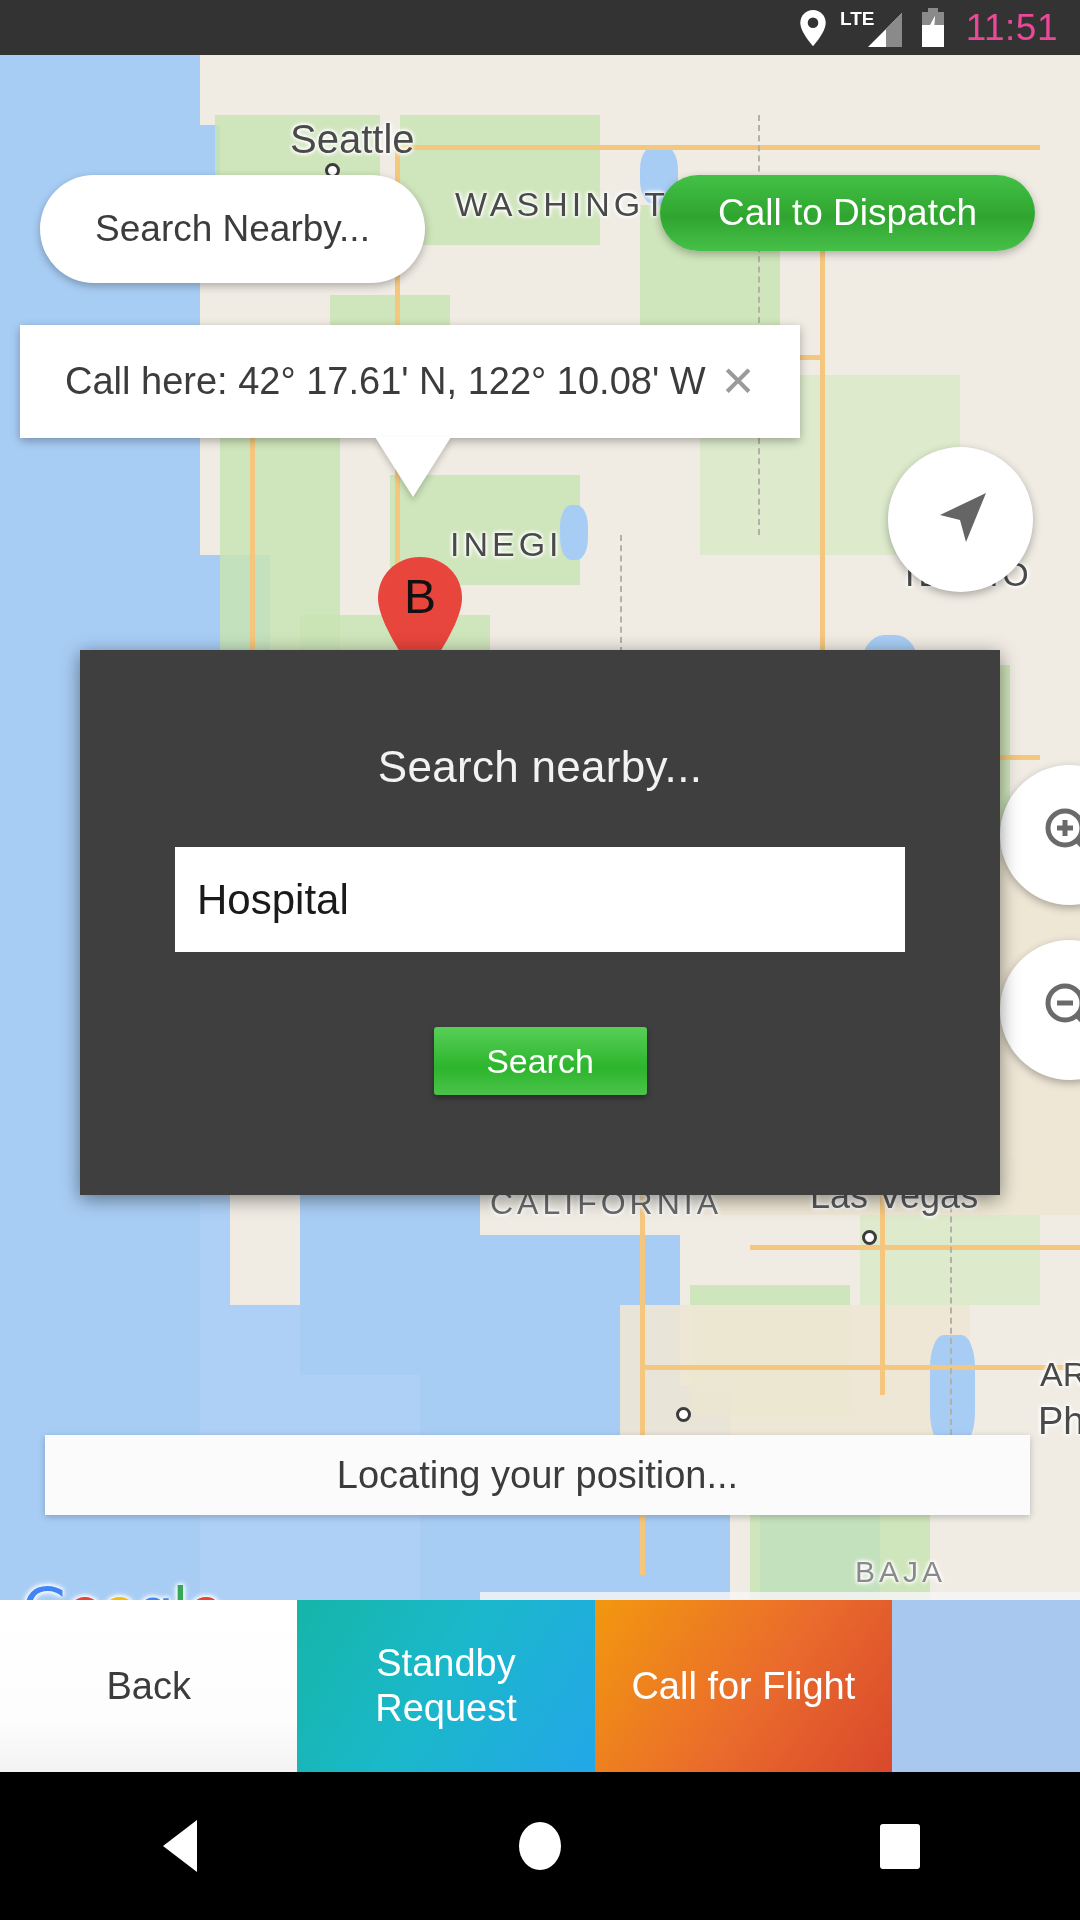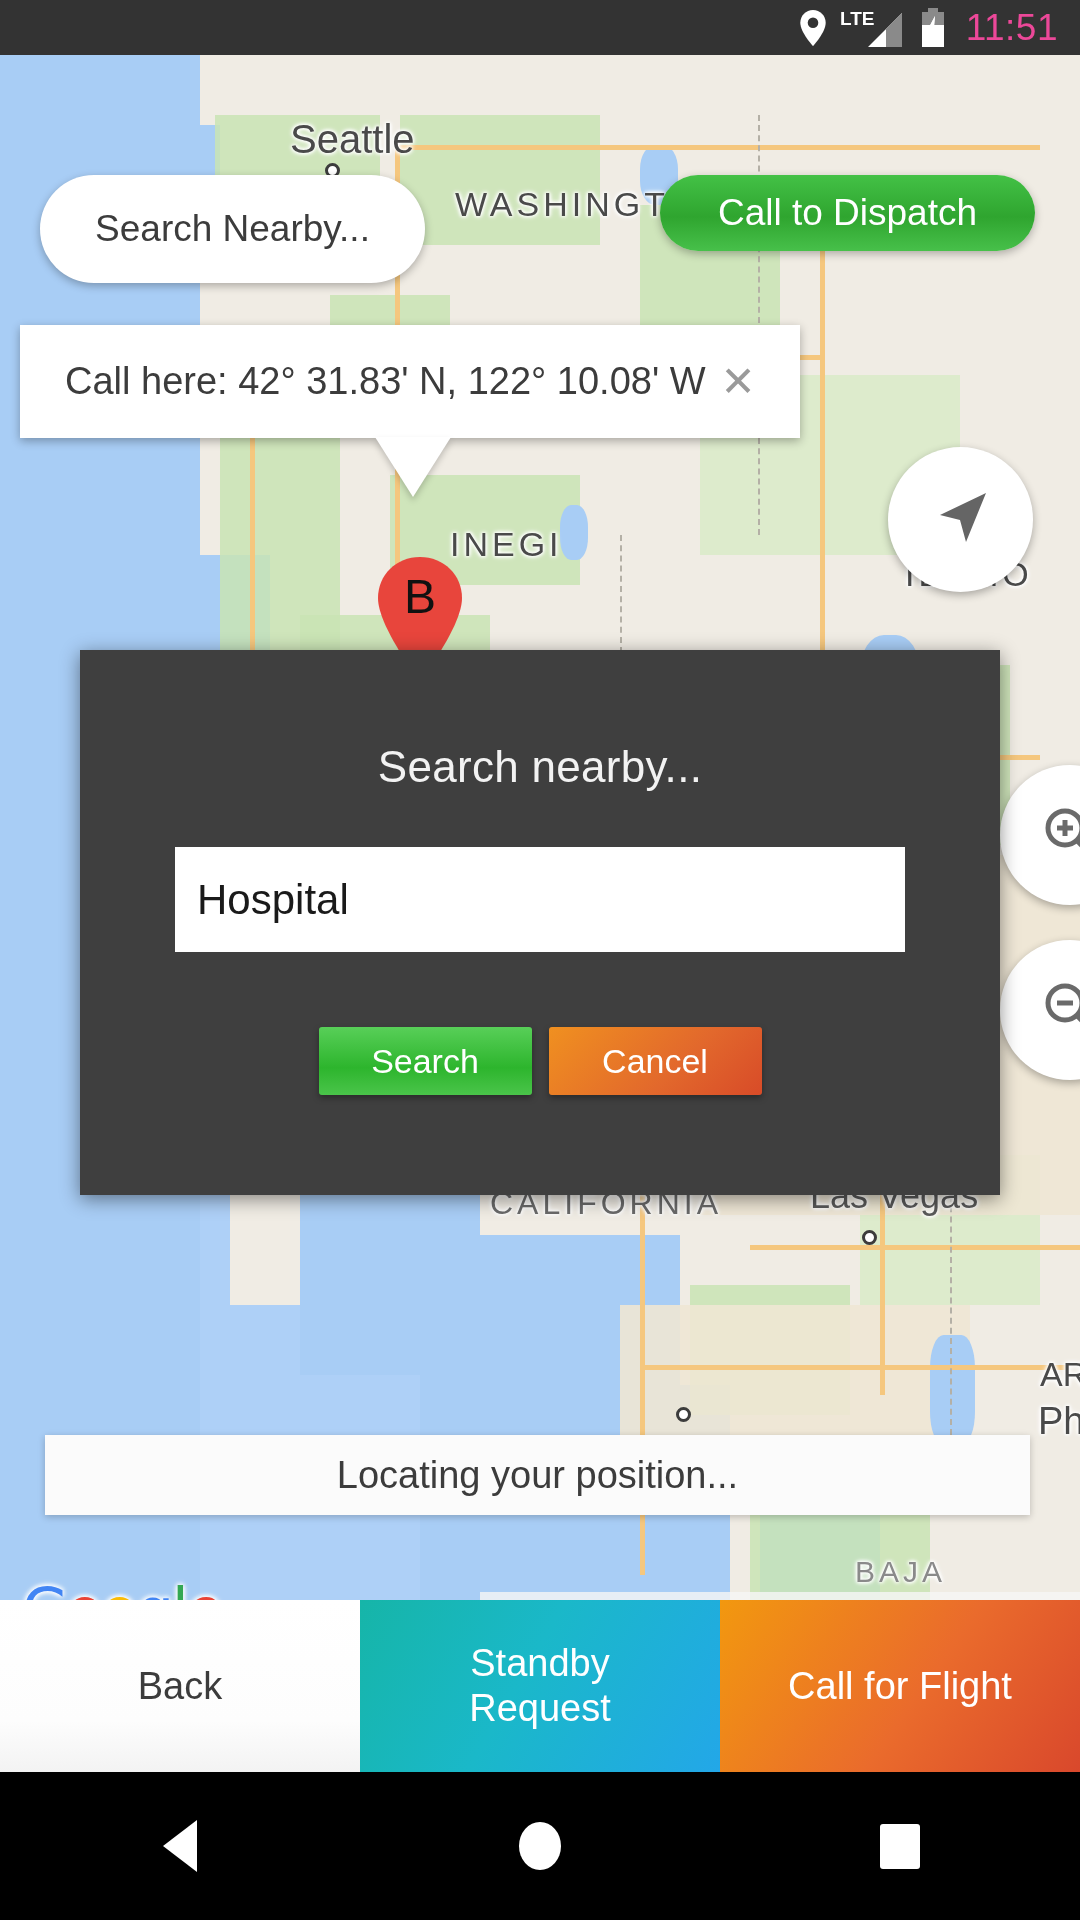--- a/index.html
+++ b/index.html
@@ -133,21 +133,21 @@
   .g4{color:#4285F4;} .g5{color:#34A853;} .g6{color:#EA4335;}
   .attrib{
     position:absolute; right:0; top:1537px; height:46px;
     background:rgba(245,245,245,.82); display:flex; align-items:center;
     padding:0 14px 0 18px; gap:26px; z-index:41;
   }
   .attrib span{ font-size:27px; color:#3c3c3c; white-space:nowrap; }
 
   
   .bottombar{
-    position:absolute; left:0; top:1600px; width:1080px; height:172px;
+    position:absolute; left:0; top:1600px; width:892px; height:172px;
     display:flex; z-index:70;
   }
   .bb-btn{
     border:none; display:flex; flex-direction:column;
     align-items:center; justify-content:center; line-height:1.18;
   }
   .bb-back{ width:360px; background:linear-gradient(180deg,#ffffff 0%,#fdfdfd 70%,#f3f3f3 100%); color:#3c3c3c; font-size:38px; }
   .bb-standby{ width:360px; background:linear-gradient(120deg,#16b5a8 0%,#1ab8c9 45%,#23a7e8 100%); color:#ffffff; font-size:38px; }
   .bb-flight{ width:360px; background:linear-gradient(125deg,#f2980f 0%,#ea6b2c 55%,#d9482c 100%); color:#ffffff; font-size:38px; }
 
@@ -309,32 +309,31 @@
     <span>Map data ©2018 Google, INEGI</span>
     <span>Terms of Use</span>
   </div>
 </div>
 
 <button class="btn-search-nearby">Search Nearby...</button>
 <button class="btn-call-dispatch">Call to Dispatch</button>
 
 <div class="callout-wrap">
   <div class="callout">
-    <span class="callout-text">Call here: 42° 31.83' N, 122° 10.08' W</span>
+    <span class="callout-text">Call here: 42° 17.61' N, 122° 10.08' W</span>
     <button class="callout-close">✕</button>
   </div>
   <div class="callout-tail"></div>
 </div>
 
 <div class="dialog">
   <div class="dialog-title">Search nearby...</div>
   <input class="dialog-input" type="text" value="Hospital" style="">
   <div class="dialog-actions">
     <button class="btn-dialog btn-search">Search</button>
-    <button class="btn-dialog btn-cancel">Cancel</button>
   </div>
 </div>
 
 <div class="locating-bar">Locating your position...</div>
 
 <div class="bottombar">
   <button class="bb-btn bb-back">Back</button>
   <button class="bb-btn bb-standby">
     <span>Standby</span>
     <span>Request</span>

